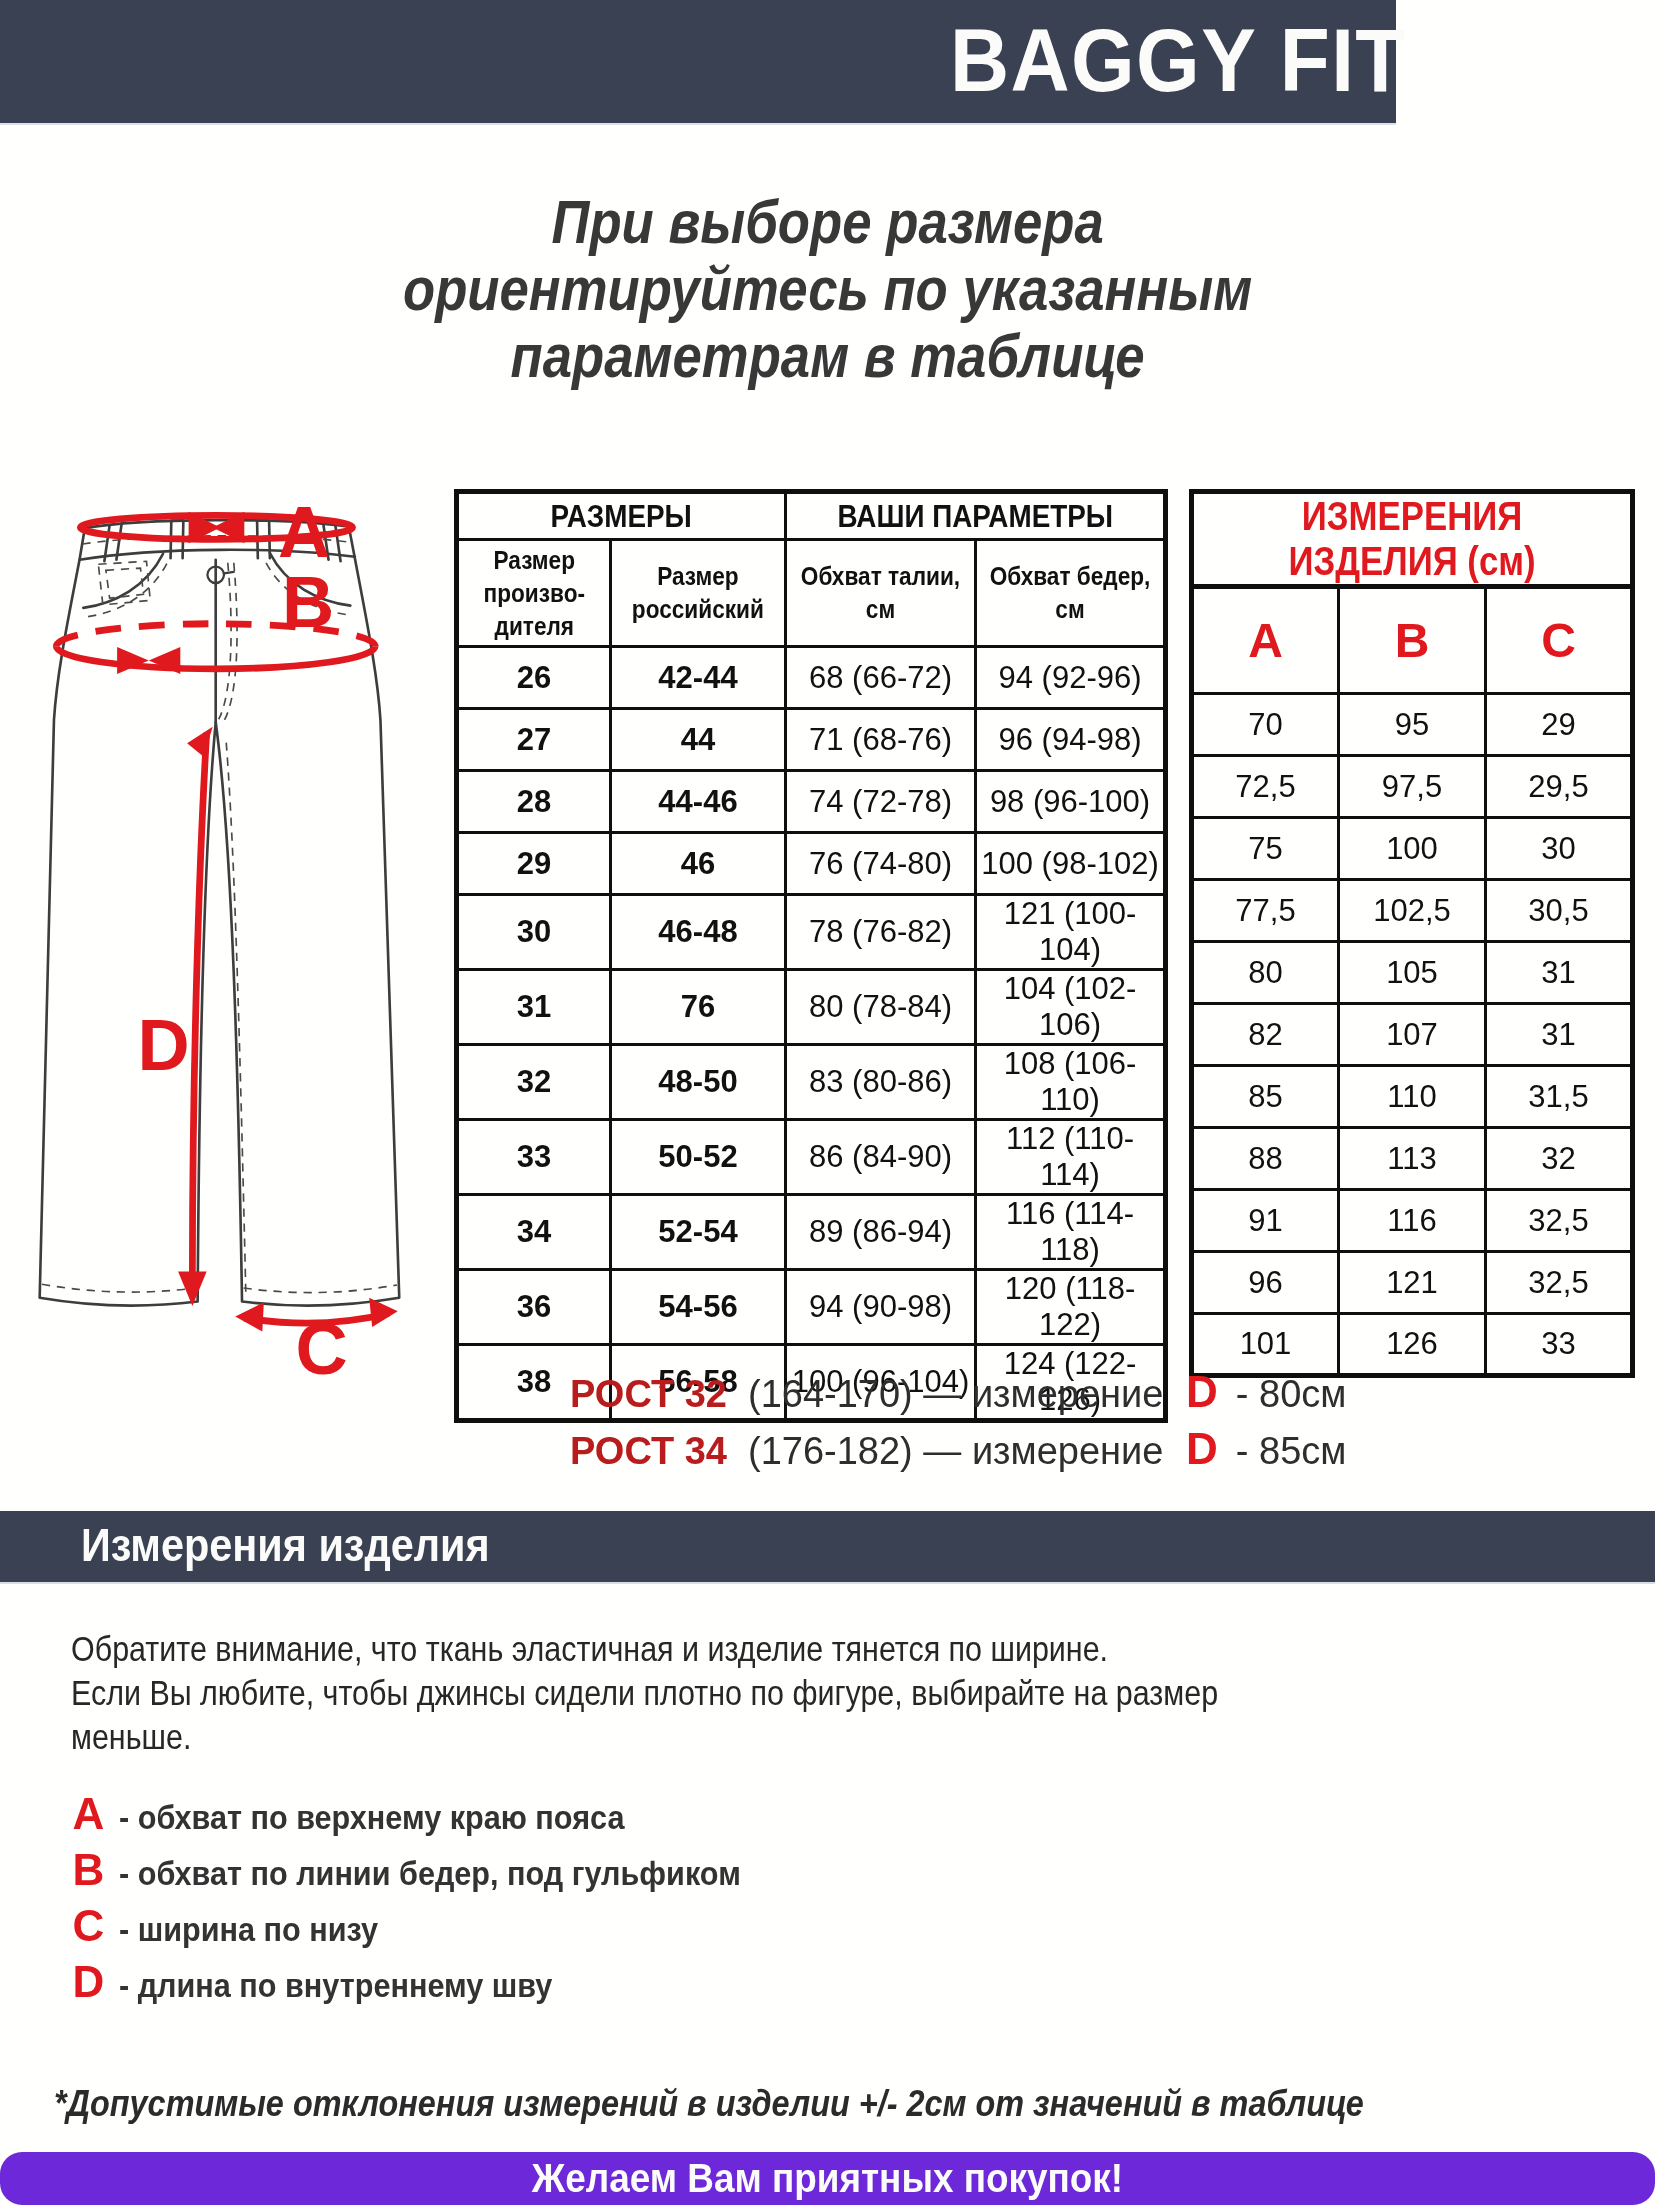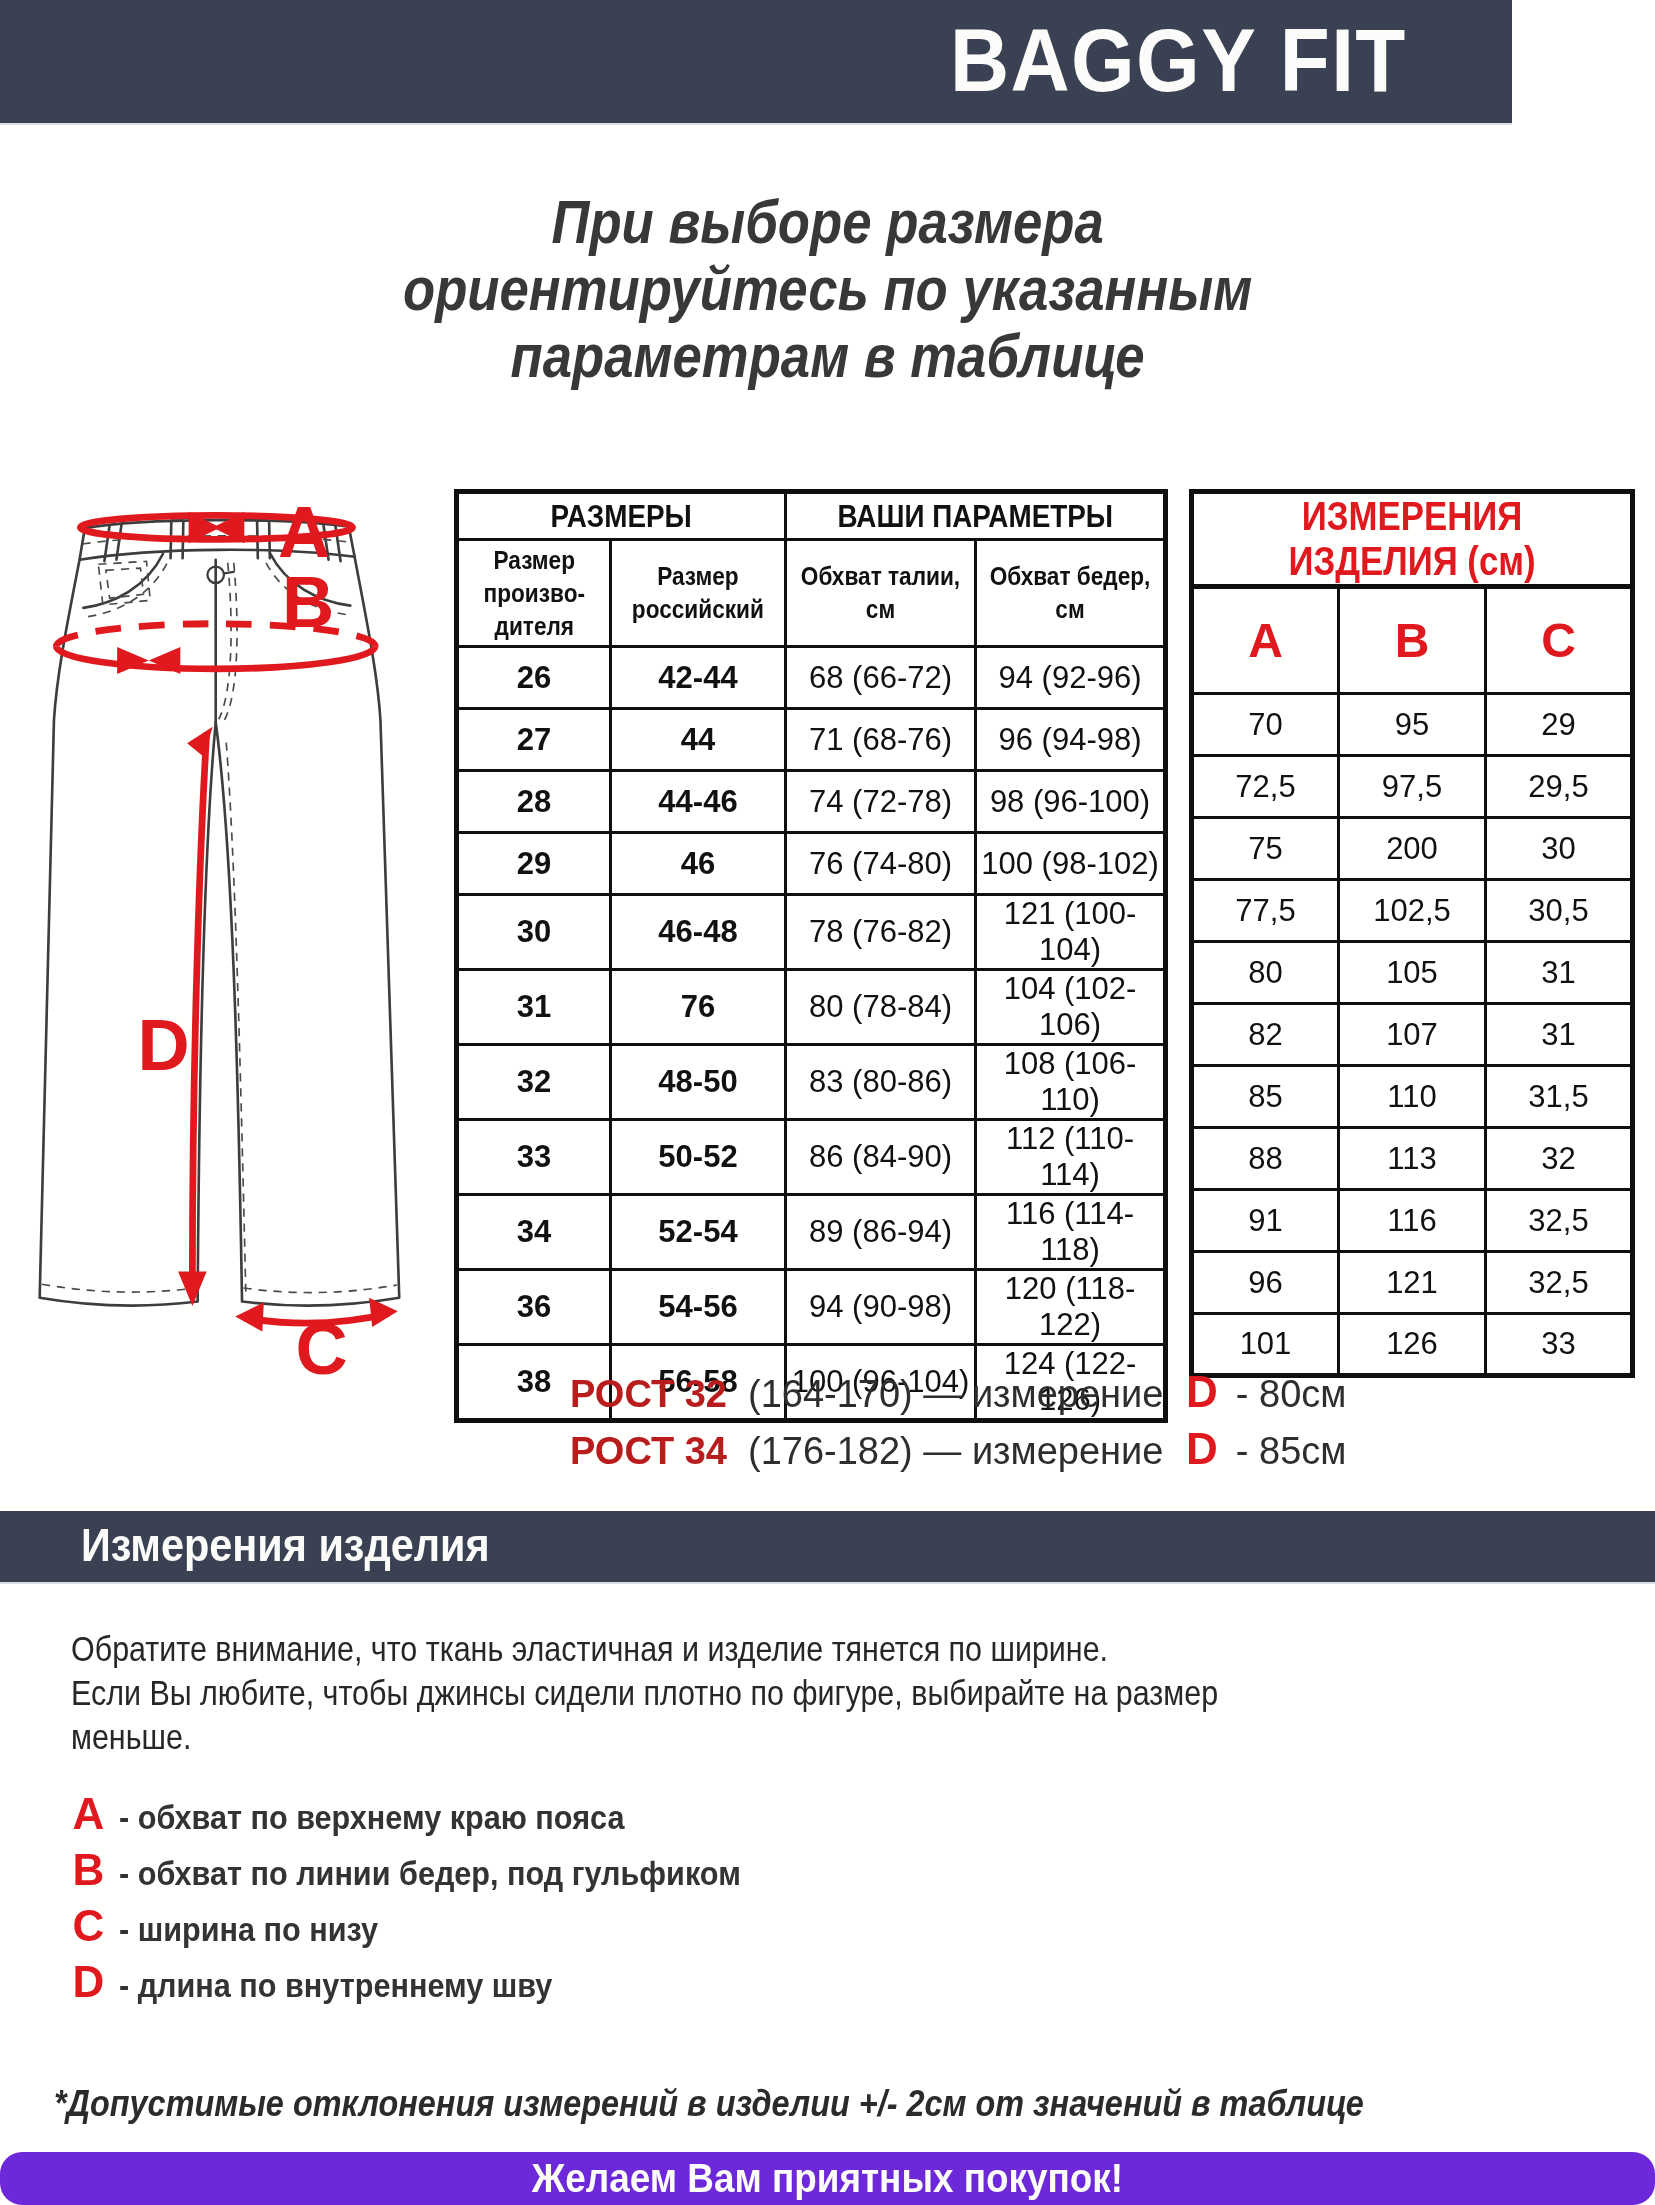--- a/index.html
+++ b/index.html
@@ -1,19 +1,19 @@
 <!DOCTYPE html>
 <html style="font-size:12px"><head>
 <meta charset="utf-8">
 <style>
   html,body{margin:0;padding:0;background:#fff;}
   .page{position:relative;width:1655px;height:2205px;background:#fffffe;overflow:hidden;
         font-family:"Liberation Sans",sans-serif;color:#1a1a1a;}
   
-  .topbar{position:absolute;left:0;top:0;width:1512px;height:123px;background:#3a4153;
+  .topbar{position:absolute;left:0;top:0;width:1396px;height:123px;background:#3a4153;
           border-bottom:2.3px solid #dde1e7;}
   .topbar .title{position:absolute;left:950px;top:0;line-height:120px;color:#fbfbf9;
           font-size:89px;font-weight:bold;display:inline-block;transform:scaleX(.92);
           transform-origin:left center;white-space:nowrap;letter-spacing:1.5px;}
   
   .subtitle{position:absolute;left:0;top:188px;width:1655px;text-align:center;}
   .subtitle .inner{display:inline-block;transform:scaleX(.85);transform-origin:center top;
           font-style:italic;font-weight:bold;color:#383838;font-size:62px;line-height:67px;
           white-space:pre-line;}
   
@@ -242,21 +242,21 @@
           <td>95</td>
           <td>29</td>
         </tr>
     <tr class="dr">
           <td>72,5</td>
           <td>97,5</td>
           <td>29,5</td>
         </tr>
     <tr class="dr">
           <td>75</td>
-          <td>200</td>
+          <td>100</td>
           <td>30</td>
         </tr>
     <tr class="dr">
           <td>77,5</td>
           <td>102,5</td>
           <td>30,5</td>
         </tr>
     <tr class="dr">
           <td>80</td>
           <td>105</td>

